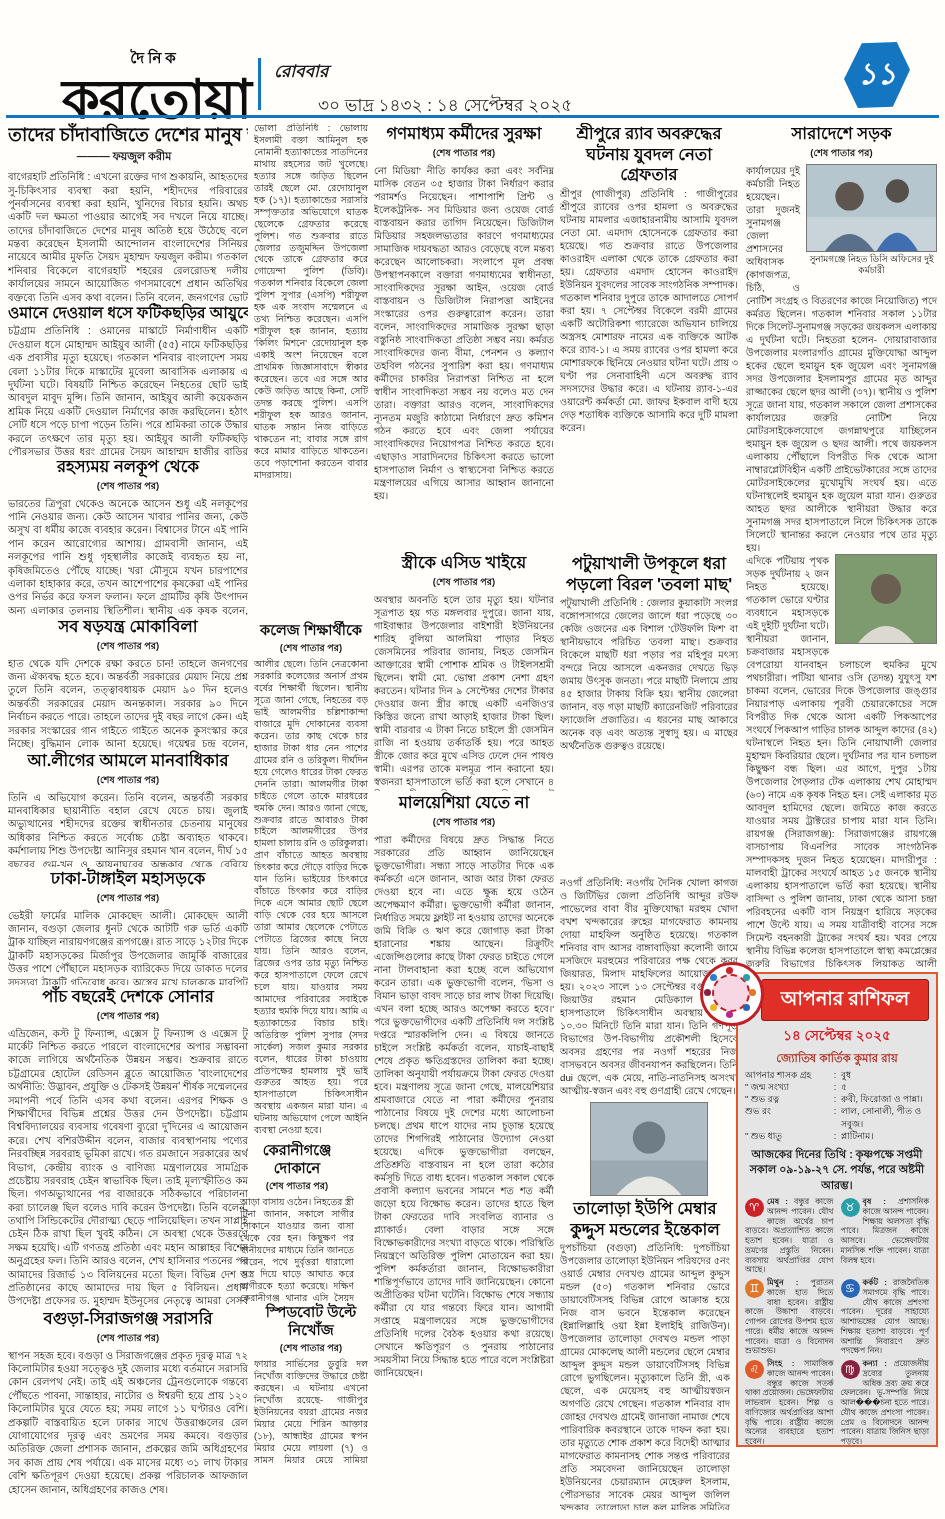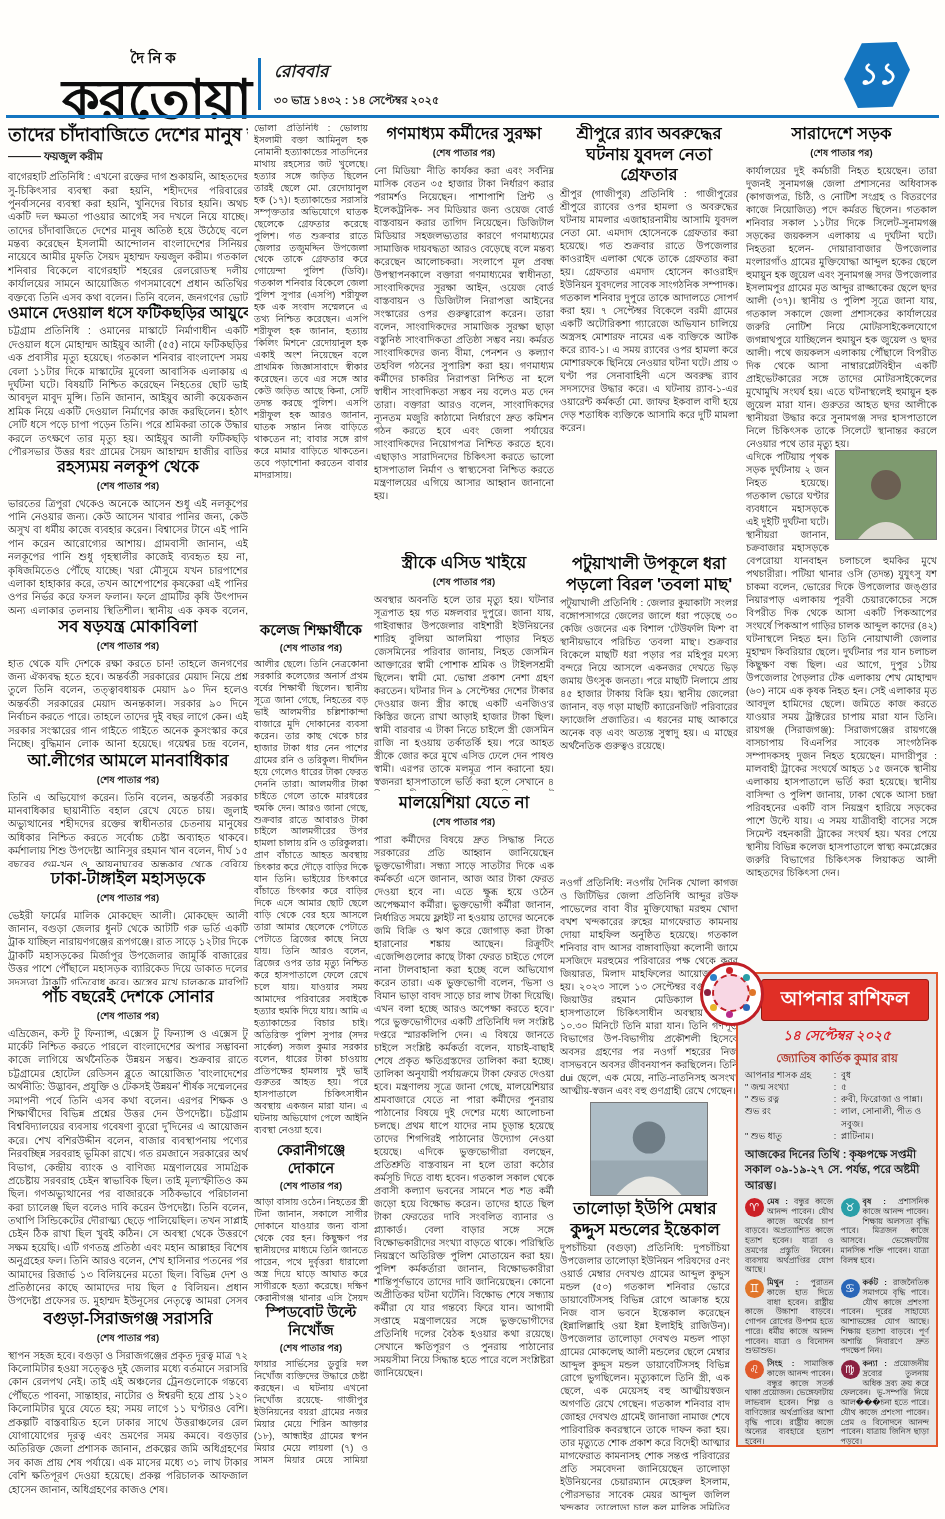--- a/index.html
+++ b/index.html
@@ -5,53 +5,53 @@
   html,body{margin:0;padding:0;background:#ffffff;}
   #page{position:relative;width:945px;height:1519px;background:#fffefb;overflow:hidden;
         font-family:"Liberation Sans","DejaVu Sans",sans-serif;color:#1b1b1b;}
   
   .mh-brand{position:absolute;left:62px;top:46px;width:186px;text-align:center;color:#0d0d0d;}
   .mh-brand .top{font-size:15px;font-weight:bold;letter-spacing:4px;}
   .mh-brand .main{font-size:54px;font-weight:900;letter-spacing:-1px;line-height:1.05;}
   .mh-sep{position:absolute;left:258px;top:58px;width:3px;height:52px;background:#1475c0;}
   .mh-date{position:absolute;left:274px;top:58px;width:300px;}
   .mh-date .day{font-size:17px;font-weight:bold;font-style:italic;}
-  .mh-date .dl{font-size:11px;font-weight:bold;margin-top:6px;}
+  .mh-date .dl{font-size:17px;font-weight:normal;margin-top:6px;margin-left:44px;}
   .hexa{position:absolute;left:844px;top:42px;width:66px;height:66px;background:#1475c0;
         clip-path:polygon(27% 2%,80% 0%,100% 42%,74% 98%,21% 100%,0% 56%);
         color:#fff;font-size:30px;font-weight:900;font-style:italic;text-align:center;line-height:64px;}
   .blue-rule{position:absolute;left:6px;top:115px;width:933px;height:3px;background:#1475c0;}
   
   .art{position:absolute;overflow:hidden;}
   .hl{margin:0 0 2px 0;font-weight:900;color:#0c0c0c;line-height:1.25;}
   .hl-xl{font-size:18.5px;white-space:nowrap;}
   .hl-lg{font-size:15.5px;white-space:nowrap;}
   .hl-c{font-size:16.5px;text-align:center;}
   .hl-c2{font-size:14.5px;text-align:center;}
   .hl-it{font-style:italic;}
   .cont{font-size:9.5px;font-weight:bold;text-align:center;margin:0 0 3px 0;}
-  .byline{text-align:left;font-size:11px;font-weight:bold;margin:2px 8px 3px 0;}
+  .byline{text-align:center;font-size:11px;font-weight:bold;margin:2px 8px 3px 0;}
   .body{margin:0;text-align:justify;line-height:1.34;color:#202020;}
   .b10 .body{font-size:10px;} .b9 .body{font-size:9.2px;line-height:1.3;} .b98 .body{font-size:9.7px;}
   
   .photo{background:linear-gradient(#b9c8d2,#8fa2ad);border:1px solid #777;box-sizing:border-box;}
   .photo svg{display:block;width:100%;height:100%;}
   .ph-r{float:right;margin:0 0 4px 6px;}
   .caption{font-size:9px;text-align:center;line-height:1.25;margin:2px 0 4px 0;color:#111;}
   
   .rashi{position:absolute;left:736px;top:972px;width:202px;height:475px;background:#e5e5e5;
          border:2.5px solid #e2572b;box-sizing:border-box;overflow:hidden;padding:5px 7px 4px 7px;}
   .rashi-header{margin-left:16px;background:#e02f26;color:#fff;font-size:19px;font-weight:900;
                 text-align:center;padding:4px 0;border-radius:3px;border:1.5px solid #8e1b14;}
-  .rashi-date{color:#d81f26;font-weight:900;font-style:italic;font-size:13.5px;text-align:center;margin-top:4px;}
+  .rashi-date{color:#d81f26;font-weight:900;font-size:13.5px;text-align:center;margin-top:4px;}
   .rashi-astro{color:#b03a2e;font-weight:bold;font-size:11.5px;text-align:center;margin-top:2px;}
   .rashi-intro{font-size:8.6px;text-align:justify;line-height:1.3;margin:4px 0 2px 0;}
   .rattr{display:flex;font-size:9px;line-height:1.35;}
   .rattr .lab{width:84px;} .rattr .col{width:12px;text-align:center;} .rattr .val{flex:1;}
-  .rashi-tithi{font-weight:900;font-size:11px;line-height:1.4;margin:5px 0 4px 0;}
+  .rashi-tithi{font-weight:900;font-size:11px;text-align:center;line-height:1.4;margin:5px 0 4px 0;}
   .rgrid{display:grid;grid-template-columns:1fr 1fr;column-gap:7px;row-gap:3px;}
   .sign{font-size:8px;line-height:1.22;text-align:justify;}
   .sign .zi{float:left;width:19px;height:19px;border-radius:50%;color:#fff;text-align:center;
             line-height:19px;font-size:11px;margin:1px 3px 1px 0;}
   .wheel{position:absolute;left:700px;top:962px;width:58px;height:58px;border-radius:50%;
          background:#fff;border:3px solid #c01f26;z-index:5;}
   .wheel .in{position:absolute;left:9px;top:9px;width:34px;height:34px;border-radius:50%;
              border:2px dashed #c01f26;background:#f8d7e4;}
   .wheel i{position:absolute;width:7px;height:7px;border-radius:50%;}
 </style>
@@ -122,21 +122,21 @@
   <article class="art b9" style="left:254px;top:123px;width:114px;height:497px">
     <p class="body">ভোলা প্রতিনিধি : ভোলায় ইসলামী বক্তা আমিনুল হক নোমানী হত্যাকান্ডের সাতদিনের মাথায় রহস্যের জট খুলেছে। হত্যার সঙ্গে জড়িত ছিলেন তারই ছেলে মো. রেদোয়ানুল হক (১৭)। হত্যাকান্ডের সরাসরি সম্পৃক্ততার অভিযোগে ঘাতক ছেলেকে গ্রেফতার করেছে পুলিশ। গত শুক্রবার রাতে জেলার তজুমদ্দিন উপজেলা থেকে তাকে গ্রেফতার করে গোয়েন্দা পুলিশ (ডিবি)। গতকাল শনিবার বিকেলে জেলা পুলিশ সুপার (এসপি) শরীফুল হক এক সংবাদ সম্মেলনে এ তথ্য নিশ্চিত করেছেন। এসপি শরীফুল হক জানান, হত্যায় 'কিলিং মিশনে' রেদোয়ানুল হক একাই অংশ নিয়েছেন বলে প্রাথমিক জিজ্ঞাসাবাদে স্বীকার করেছেন। তবে এর সঙ্গে আর কেউ জড়িত আছে কিনা, সেটি তদন্ত করছে পুলিশ। এসপি শরীফুল হক আরও জানান, ঘাতক সন্তান নিজ বাড়িতে থাকতেন না; বাবার সঙ্গে রাগ করে মামার বাড়িতে থাকতেন। তবে পড়াশোনা করতেন বাবার মাদরাসায়।</p>
   </article>
 
   <article class="art b9" style="left:254px;top:621px;width:114px;height:519px">
     <h2 class="hl hl-c2">কলেজ শিক্ষার্থীকে</h2>
     <div class="cont">(শেষ পাতার পর)</div>
     <p class="body">আলীর ছেলে। তিনি নেত্রকোনা সরকারি কলেজের অনার্স প্রথম বর্ষের শিক্ষার্থী ছিলেন। স্থানীয় সূত্রে জানা গেছে, নিহতের বড় ভাই আলমগীর চল্লিশাকান্দা বাজারে মুদি দোকানের ব্যবসা করেন। তার কাছ থেকে চার হাজার টাকা ধার নেন পাশের গ্রামের রনি ও তরিকুল। দীর্ঘদিন হয়ে গেলেও ধারের টাকা ফেরত দেননি তারা। আলমগীর টাকা চাইতে গেলে তাকে মারধরের হুমকি দেন। আরও জানা গেছে, শুক্রবার রাতে আবারও টাকা চাইলে আলমগীরের উপর হামলা চালায় রনি ও তরিকুলরা। প্রাণ বাঁচাতে আহত অবস্থায় চিৎকার করে দৌড়ে বাড়ির দিকে যান তিনি। ভাইয়ের চিৎকারে বাঁচাতে চিৎকার করে বাড়ির দিকে এসে আমার ছোট ছেলে বাড়ি থেকে বের হয়ে আসলে তারা আমার ছেলেকে পেটাতে পেটাতে ব্রিজের কাছে নিয়ে যায়। তিনি আরও বলেন, ব্রিজের ওপর তার মৃত্যু নিশ্চিত করে হাসপাতালে ফেলে রেখে চলে যায়। যাওয়ার সময় আমাদের পরিবারের সবাইকে হত্যার হুমকি দিয়ে যায়। আমি এ হত্যাকান্ডের বিচার চাই। অতিরিক্ত পুলিশ সুপার (সদর সার্কেল) সজল কুমার সরকার বলেন, ধারের টাকা চাওয়ায় প্রতিপক্ষের হামলায় দুই ভাই গুরুতর আহত হয়। পরে হাসপাতালে চিকিৎসাধীন অবস্থায় একজন মারা যান। এ ঘটনায় অভিযোগ পেলে আইনি ব্যবস্থা নেওয়া হবে।</p>
   </article>
 
-  <article class="art b9" style="left:254px;top:1141px;width:114px;height:161px">
+  <article class="art b9" style="left:240px;top:1141px;width:114px;height:161px">
     <h2 class="hl hl-c2">কেরানীগঞ্জে দোকানে</h2>
     <div class="cont">(শেষ পাতার পর)</div>
     <p class="body">আড়া বাসায় ওঠেন। নিহতের স্ত্রী টিনা জানান, সকালে সাগীর দোকানে যাওয়ার জন্য বাসা থেকে বের হন। কিছুক্ষণ পর স্থানীয়দের মাধ্যমে তিনি জানতে পারেন, পথে দুর্বৃত্তরা ধারালো অস্ত্র দিয়ে ঘাড়ে আঘাত করে সাগীরকে হত্যা করেছে। দক্ষিণ কেরানীগঞ্জ থানার এসি সৈয়দ মোহাম্মদ আকার হোসেন জানান, দক্ষিণ কেরানীগঞ্জ থানায় পুলিশের অপরাধ তদন্ত বিভাগ ঘটনাস্থল পরিদর্শন ও প্রাথমিক তদন্ত শুরু করেছে। যারা এই হত্যাকান্ডে জড়িত তাদের শনাক্তের চেষ্টা চলছে। লাশ ময়নাতদন্তের জন্য স্যার সলিমুল্লাহ মেডিকেল কলেজ (মিটফোর্ড) মর্গে পাঠানো হয়েছে। এ ঘটনায় আইনি প্রক্রিয়া চলমান রয়েছে।</p>
   </article>
 
   <article class="art b9" style="left:254px;top:1303px;width:114px;height:160px">
     <h2 class="hl hl-c2">স্পিডবোট উল্টে নিখোঁজ</h2>
     <div class="cont">(শেষ পাতার পর)</div>
     <p class="body">ফায়ার সার্ভিসের ডুবুরি দল নিখোঁজ ব্যক্তিদের উদ্ধারে চেষ্টা করছেন। এ ঘটনায় এখনো নিখোঁজ রয়েছে- গাজীপুর ইউনিয়নের বয়রা গ্রামের নজর মিয়ার মেয়ে শিরিন আক্তার (১৮), আন্ধাইর গ্রামের স্বপন মিয়ার মেয়ে লায়লা (৭) ও সামসু মিয়ার মেয়ে সামিয়া (১১)। এর আগে, শুক্রবার দুপুরে একটি স্পিডবোট নিয়ে ১৫ জন স্বজন ধনু নদে বেড়াতে বের হন। পরে একটি বাঁশঝাড়কে পাশ কাটিয়ে যাওয়ার সময় বিপরীত দিক থেকে আসা আরেকটি নৌকার সাথে ধাক্কা লেগে স্পিডবোটটি উল্টে যায়। এতে চারজন নিখোঁজ হন।</p>
   </article>
@@ -183,20 +183,33 @@
   </div>
 
   <article class="art b98" style="left:560px;top:1198px;width:170px;height:312px">
     <h2 class="hl hl-c">তালোড়া ইউপি মেম্বার কুদ্দুস মন্ডলের ইন্তেকাল</h2>
     <p class="body">দুপচাঁচিয়া (বগুড়া) প্রতিনিধি: দুপচাঁচিয়া উপজেলার তালোড়া ইউনিয়ন পরিষদের ৫নং ওয়ার্ড মেম্বার দেবখণ্ড গ্রামের আব্দুল কুদ্দুস মন্ডল (৫০) গতকাল শনিবার ভোরে ডায়াবেটিসসহ বিভিন্ন রোগে আক্রান্ত হয়ে নিজ বাস ভবনে ইন্তেকাল করেছেন (ইন্নালিল্লাহি ওয়া ইন্না ইলাইহি রাজিউন)। উপজেলার তালোড়া দেবখণ্ড মন্ডল পাড়া গ্রামের মোকলেছ আলী মন্ডলের ছেলে মেম্বার আব্দুল কুদ্দুস মন্ডল ডায়াবেটিসসহ বিভিন্ন রোগে ভুগছিলেন। মৃত্যুকালে তিনি স্ত্রী, এক ছেলে, এক মেয়েসহ বহু আত্মীয়স্বজন অগণতি রেখে গেছেন। গতকাল শনিবার বাদ জোহর দেবখণ্ড গ্রামেই জানাজা নামাজ শেষে পারিবারিক কবরস্থানে তাকে দাফন করা হয়। তার মৃত্যুতে শোক প্রকাশ করে বিদেহী আত্মার মাগফেরাত কামনাসহ শোক সন্তপ্ত পরিবারের প্রতি সমবেদনা জানিয়েছেন তালোড়া ইউনিয়নের চেয়ারম্যান মেহেরুল ইসলাম, পৌরসভার সাবেক মেয়র আব্দুল জলিল খন্দকার, তালোড়া চাল কল মালিক সমিতির সভাপতি আলাউদ্দিন হক তালুকদার, সাবেক অধ্যক্ষ আবু বক্কর সিদ্দিক প্রমুখ।</p>
   </article>
 
   <article class="art b98" style="left:746px;top:123px;width:191px;height:845px">
     <h2 class="hl hl-c">সারাদেশে সড়ক</h2>
     <div class="cont">(শেষ পাতার পর)</div>
+    <div class="ph-r" style="width:131px">
+      <div class="photo" style="width:131px;height:88px">
+        <svg viewBox="0 0 100 66" preserveAspectRatio="none">
+          <rect width="100" height="66" fill="#b6c6cf"></rect>
+          <rect y="40" width="100" height="26" fill="#c8d4da"></rect>
+          <circle cx="33" cy="24" r="11" fill="#5d554e"></circle>
+          <path d="M14 66 Q33 40 52 66 Z" fill="#5a6f8a"></path>
+          <circle cx="70" cy="20" r="9" fill="#55504a"></circle>
+          <path d="M54 66 Q70 38 86 66 Z" fill="#3f6fb0"></path>
+        </svg>
+      </div>
+      <div class="caption">সুনামগঞ্জে নিহত ডিসি অফিসের দুই কর্মচারী</div>
+    </div>
     <p class="body">কার্যালয়ের দুই কর্মচারী নিহত হয়েছেন। তারা দুজনই সুনামগঞ্জ জেলা প্রশাসনের অধিবাসক (কাগজপত্র, চিঠি, ও নোটিশ সংগ্রহ ও বিতরণের কাজে নিয়োজিত) পদে কর্মরত ছিলেন। গতকাল শনিবার সকাল ১১টার দিকে সিলেট-সুনামগঞ্জ সড়কের জয়কলস এলাকায় এ দুর্ঘটনা ঘটে। নিহতরা হলেন- দোয়ারাবাজার উপজেলার মংলারগাঁও গ্রামের মুক্তিযোদ্ধা আব্দুল হকের ছেলে হুমায়ুন হক জুয়েল এবং সুনামগঞ্জ সদর উপজেলার ইসলামপুর গ্রামের মৃত আব্দুর রাজ্জাকের ছেলে ছদর আলী (৩৭)। স্থানীয় ও পুলিশ সূত্রে জানা যায়, গতকাল সকালে জেলা প্রশাসকের কার্যালয়ের জরুরি নোটিশ নিয়ে মোটরসাইকেলযোগে জগন্নাথপুরে যাচ্ছিলেন হুমায়ুন হক জুয়েল ও ছদর আলী। পথে জয়কলস এলাকায় পৌঁছালে বিপরীত দিক থেকে আসা নাম্বারপ্লেটবিহীন একটি প্রাইভেটকারের সঙ্গে তাদের মোটরসাইকেলের মুখোমুখি সংঘর্ষ হয়। এতে ঘটনাস্থলেই হুমায়ুন হক জুয়েল মারা যান। গুরুতর আহত ছদর আলীকে স্থানীয়রা উদ্ধার করে সুনামগঞ্জ সদর হাসপাতালে নিলে চিকিৎসক তাকে সিলেটে স্থানান্তর করলে নেওয়ার পথে তার মৃত্যু হয়।</p>
     <div class="photo ph-r" style="width:102px;height:90px">
       <svg viewBox="0 0 100 88" preserveAspectRatio="none">
         <rect width="100" height="88" fill="#7e9a6f"></rect>
         <circle cx="50" cy="34" r="15" fill="#6b5f52"></circle>
         <path d="M22 88 Q50 54 78 88 Z" fill="#dcd9d0"></path>
       </svg>
     </div>
     <p class="body">এদিকে পটিয়ায় পৃথক সড়ক দুর্ঘটনায় ২ জন নিহত হয়েছে। গতকাল ভোরে ঘণ্টার ব্যবধানে মহাসড়কে এই দুইটি দুর্ঘটনা ঘটে। স্থানীয়রা জানান, চক্রবাজার মহাসড়কে বেপরোয়া যানবাহন চলাচলে হুমকির মুখে পথচারীরা। পটিয়া থানার ওসি (তদন্ত) যুযুৎসু যশ চাকমা বলেন, ভোরের দিকে উপজেলার জঙ্গুার নিয়ারপাড় এলাকায় পূরবী চেয়ারকোচের সঙ্গে বিপরীত দিক থেকে আসা একটি পিকআপের সংঘর্ষে পিকআপ গাড়ির চালক আব্দুল কাদের (৪২) ঘটনাস্থলে নিহত হন। তিনি নোয়াখালী জেলার মুহাম্মদ কিবরিয়ার ছেলে। দুর্ঘটনার পর যান চলাচল কিছুক্ষণ বন্ধ ছিল। এর আগে, দুপুর ১টায় উপজেলার গৈড়লার টেক এলাকায় শেখ মোহাম্মদ (৬০) নামে এক কৃষক নিহত হন। সেই এলাকার মৃত আবদুল হামিদের ছেলে। জমিতে কাজ করতে যাওয়ার সময় ট্রাক্টরের চাপায় মারা যান তিনি। রায়গঞ্জ (সিরাজগঞ্জ): সিরাজগঞ্জের রায়গঞ্জে বাসচাপায় বিএনপির সাবেক সাংগঠনিক সম্পাদকসহ দুজন নিহত হয়েছেন। মাদারীপুর : মালবাহী ট্রাকের সংঘর্ষে আহত ১৫ জনকে স্থানীয় এলাকায় হাসপাতালে ভর্তি করা হয়েছে। স্থানীয় বাসিন্দা ও পুলিশ জানায়, ঢাকা থেকে আসা চন্দ্রা পরিবহনের একটি বাস নিয়ন্ত্রণ হারিয়ে সড়কের পাশে উল্টে যায়। এ সময় যাত্রীবাহী বাসের সঙ্গে সিমেন্ট বহনকারী ট্রাকের সংঘর্ষ হয়। খবর পেয়ে স্থানীয় বিভিন্ন কলেজ হাসপাতালে স্বাস্থ্য কমপ্লেক্সের জরুরি বিভাগের চিকিৎসক লিয়াকত আলী আহতদের চিকিৎসা দেন।</p>
 

